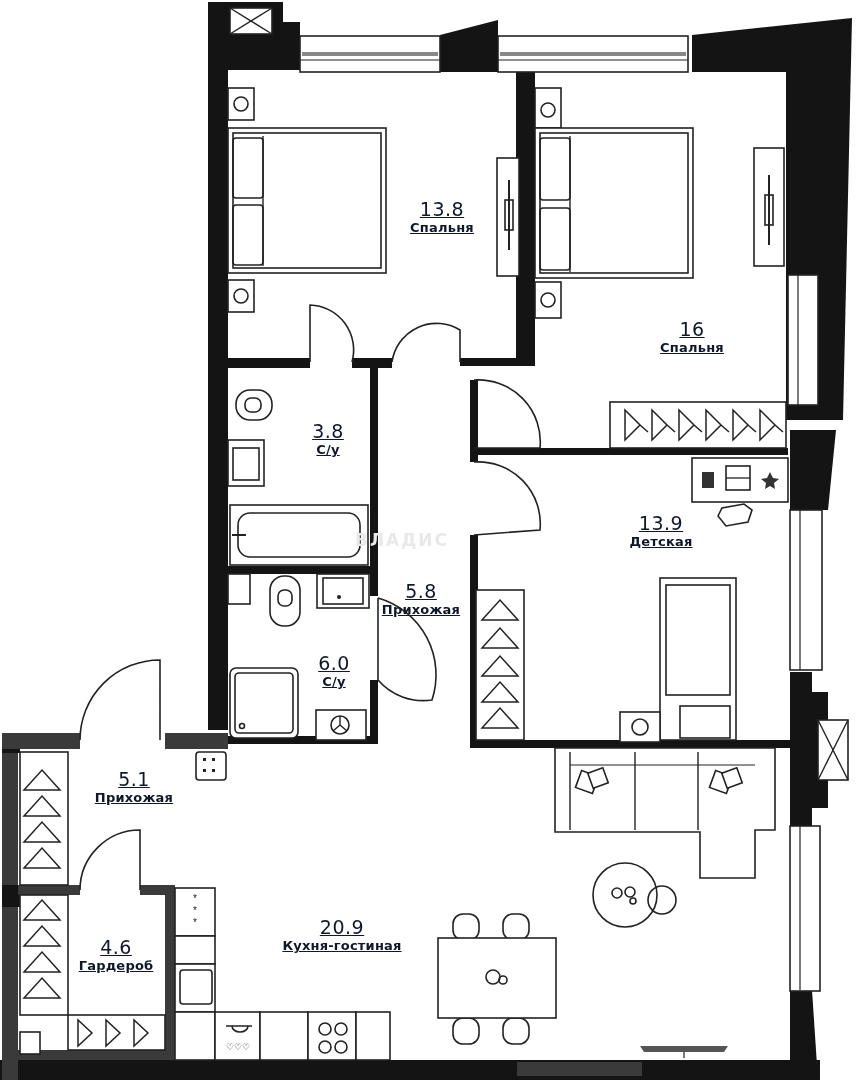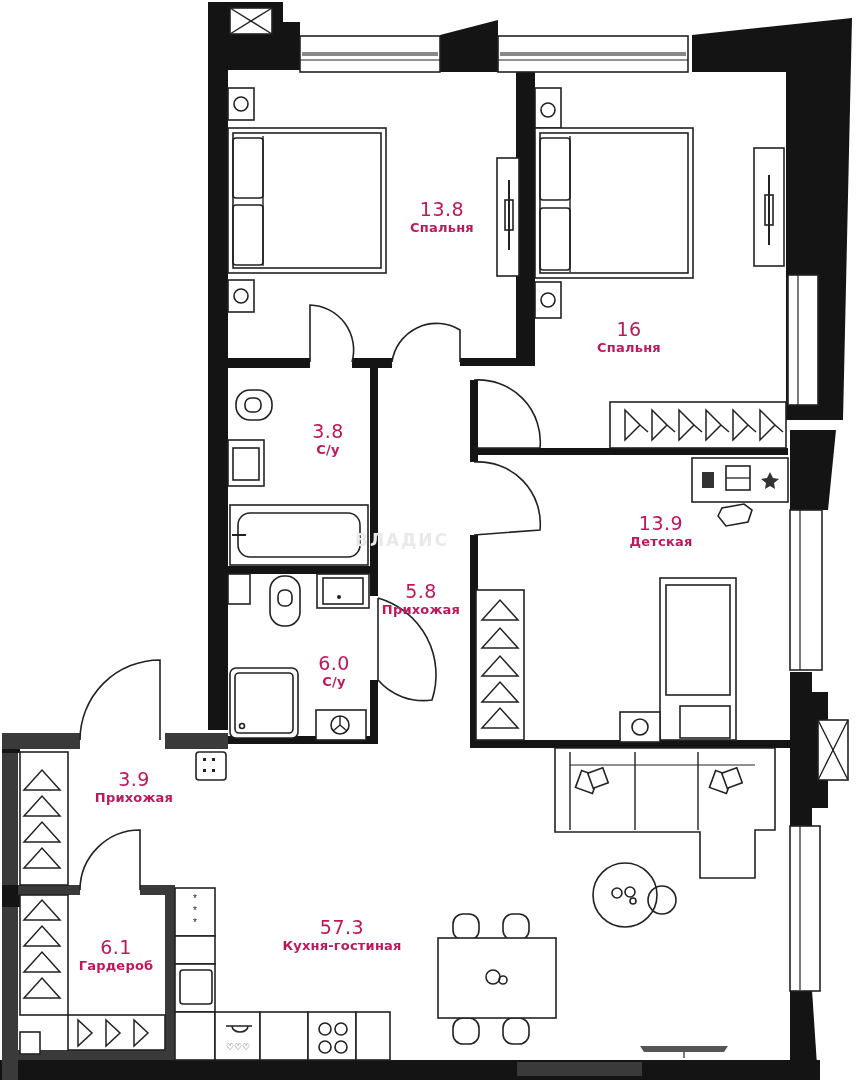--- a/index.html
+++ b/index.html
@@ -1,18 +1,18 @@
 <!DOCTYPE html>
 <html><head>
 <meta charset="utf-8">
 <style>
   html, body { margin:0; padding:0; background:#ffffff; }
   body { width:860px; height:1080px; overflow:hidden; position:relative; font-family:"Liberation Sans", sans-serif; }
   #plan { position:absolute; left:0; top:0; width:860px; height:1080px; }
-  .room-label { position:absolute; text-align:center; color:#be185d; transform:translateX(-50%); white-space:nowrap; }
+  .room-label { position:absolute; text-align:center; color:#0f172a; transform:translateX(-50%); white-space:nowrap;text-decoration:underline; }
   .room-label .area { display:block; font-family:"DejaVu Sans", sans-serif; font-size:19px; line-height:22px; font-weight:400; letter-spacing:0.5px; }
   .room-label .name { display:block; font-family:"DejaVu Sans", sans-serif; font-size:13px; line-height:16px; font-weight:700; letter-spacing:0.2px;text-align:center; }
   .watermark { position:absolute; left:355px; top:530px; font-family:"DejaVu Sans", sans-serif; font-weight:700; font-size:17px; color:#e9e9e9; letter-spacing:2px;text-align:right; }
   .wall { fill:#141414; }
   .wall-grey { fill:#3a3a3a; }
   .thin { fill:none; stroke:#222; stroke-width:1.6; }
   .thin2 { fill:#fff; stroke:#222; stroke-width:1.6; }
   .door { fill:none; stroke:#222; stroke-width:1.6; }
 </style>
 </head>
@@ -282,44 +282,44 @@
     <line x1="684" y1="1052" x2="684" y2="1058" stroke="#222" stroke-width="1.2"></line>
   </g>
 </svg>
 
 <div class="watermark">ВЛАДИС</div>
 
 <div class="room-label" style="left:442px; top:198px;">
   <span class="area">13.8</span>
   <span class="name">Спальня</span>
 </div>
-<div class="room-label" style="left:629px; top:318px;">
+<div class="room-label" style="left:692px; top:318px;">
   <span class="area">16</span>
   <span class="name">Спальня</span>
 </div>
 <div class="room-label" style="left:328px; top:420px;">
   <span class="area">3.8</span>
   <span class="name">С/у</span>
 </div>
 <div class="room-label" style="left:421px; top:580px;">
   <span class="area">5.8</span>
   <span class="name">Прихожая</span>
 </div>
 <div class="room-label" style="left:334px; top:652px;">
   <span class="area">6.0</span>
   <span class="name">С/у</span>
 </div>
 <div class="room-label" style="left:661px; top:512px;">
   <span class="area">13.9</span>
   <span class="name">Детская</span>
 </div>
 <div class="room-label" style="left:134px; top:768px;">
-  <span class="area">3.9</span>
+  <span class="area">5.1</span>
   <span class="name">Прихожая</span>
 </div>
 <div class="room-label" style="left:116px; top:936px;">
-  <span class="area">6.1</span>
+  <span class="area">4.6</span>
   <span class="name">Гардероб</span>
 </div>
 <div class="room-label" style="left:342px; top:916px;">
-  <span class="area">57.3</span>
+  <span class="area">20.9</span>
   <span class="name">Кухня-гостиная</span>
 </div>
 
 </body></html>

